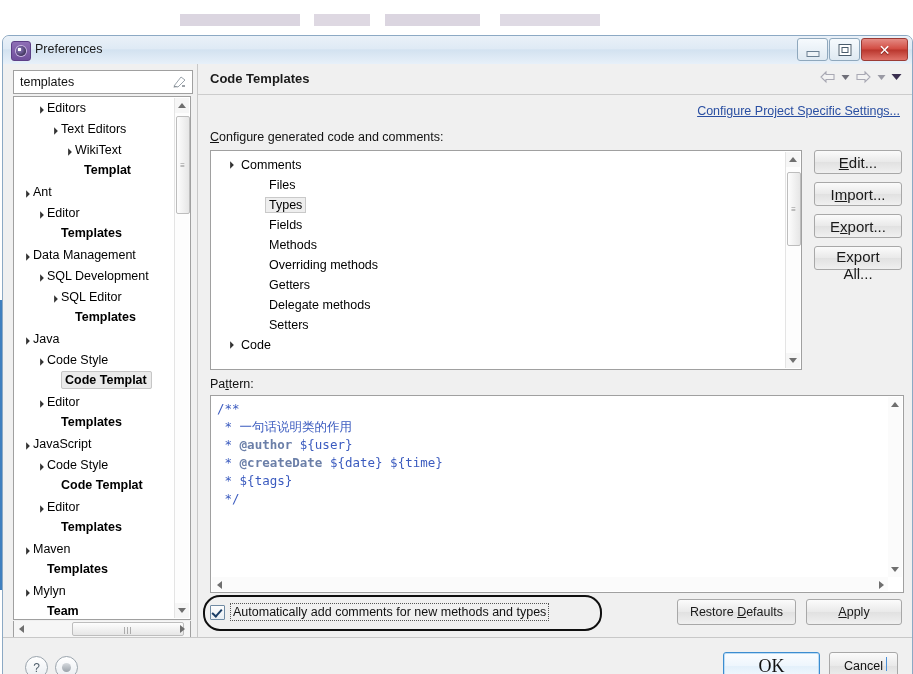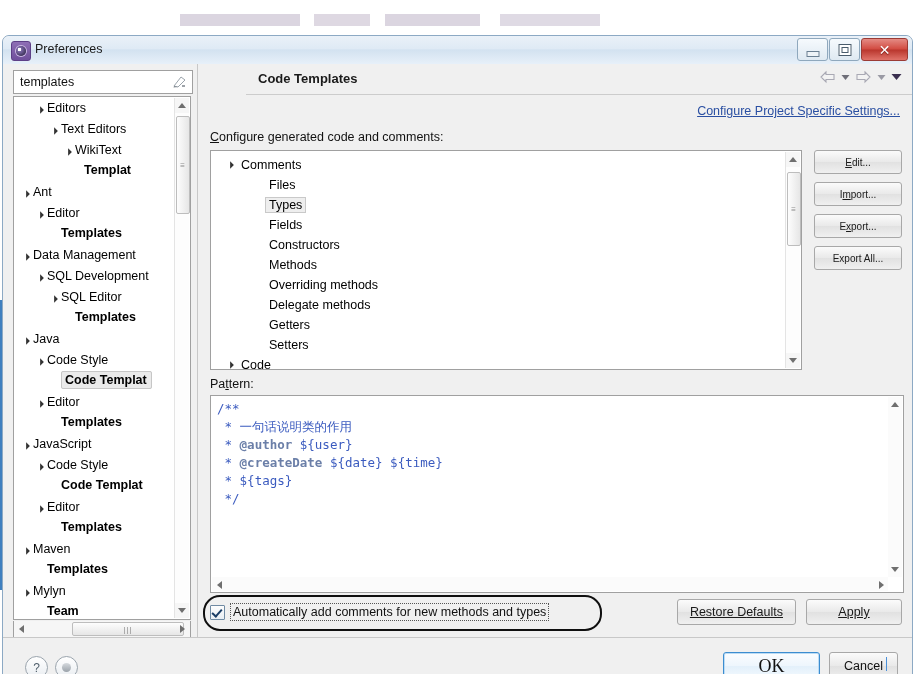--- a/index.html
+++ b/index.html
@@ -72,36 +72,36 @@
   .ar.u{border-bottom:5px solid #6f6f6f;} .ar.d{border-top:5px solid #6f6f6f;}
   .hsb{position:absolute;left:0;bottom:0;width:176px;height:16px;border:1px solid #a0a0a0;border-top:0;background:#f6f6f6;}
   .hsb .lf,.hsb .rt{position:absolute;top:0;width:15px;height:14px;}
   .hsb .lf{left:0;} .hsb .rt{right:0;}
   .harr{width:0;height:0;margin:4px auto;border-top:4px solid transparent;border-bottom:4px solid transparent;}
   .harr.l{border-right:5px solid #6f6f6f;} .harr.r{border-left:5px solid #6f6f6f;}
   .hsb .th{position:absolute;left:58px;top:1px;width:110px;height:12px;background:linear-gradient(180deg,#fdfdfd,#e6e6e6);border:1px solid #bdbdbd;border-radius:2px;}
   .grip{position:absolute;left:50%;top:50%;transform:translate(-50%,-50%);color:#8c8c8c;font-size:8px;letter-spacing:1px;}
 
   
-  .rightpane{position:absolute;left:194px;top:0;right:0;bottom:58px;background:#f0f0f0;border-left:1px solid #c8c8c8;padding-left:48px;}
+  .rightpane{position:absolute;left:194px;top:0;right:0;bottom:58px;background:#f0f0f0;border-left:1px solid #c8c8c8;}
   .pagehead{position:relative;height:30px;border-bottom:1px solid #cccccc;background:#f0f0f0;}
   .pagetitle{position:absolute;left:12px;top:7px;font-size:13px;font-weight:bold;color:#1a1a1a;}
   .navs{position:absolute;right:10px;top:6px;display:flex;align-items:center;gap:5px;}
   .lnk{position:absolute;right:12px;top:40px;font-size:12.5px;color:#2a4fa2;text-decoration:underline;cursor:pointer;}
   .cfglabel{position:absolute;left:12px;top:66px;font-size:12.5px;color:#111;}
   .u1{text-decoration:underline;}
 
   .treebox{position:absolute;left:12px;top:86px;width:590px;height:218px;border:1px solid #a0a0a0;background:#fff;overflow:hidden;}
   .trow2{height:20px;line-height:20px;font-size:12.5px;white-space:nowrap;}
   .trow2 .arw{display:inline-block;width:14px;color:#2c2c2c;font-size:8px;vertical-align:2px;text-align:center;}
   .trow2 .lbl{padding:1px 4px;}
   .trow2.sel .lbl{background:#eeeeee;border:1px solid #c9c9c9;border-radius:0;padding:0 3px;}
 
   .sidebtns{position:absolute;left:616px;top:86px;width:88px;}
-  .btn{display:block;width:88px;height:24px;margin-bottom:8px;font-size:10px;
+  .btn{display:block;width:88px;height:24px;margin-bottom:8px;font-size:15px;
     border:1px solid #a8a8a8;border-radius:3px;color:#1a1a1a;
     background:linear-gradient(180deg,#fbfbfb,#e9e9e9 50%,#e1e1e1 51%,#f0f0f0);
     font-family:"Liberation Sans",sans-serif;cursor:pointer;}
 
   .patlabel{position:absolute;left:12px;top:313px;font-size:12.5px;color:#111;}
   .patbox{position:absolute;left:12px;top:331px;width:692px;height:196px;border:1px solid #a0a0a0;background:#fff;overflow:hidden;}
   .code{position:absolute;left:6px;top:4px;font-family:"DejaVu Sans Mono","Liberation Mono",monospace;font-size:12.5px;line-height:18px;color:#3b5bbf;white-space:pre;}
   .code .tag{color:#6b7fa8;font-weight:bold;}
   .code .cn{font-family:"DejaVu Sans",sans-serif;}
   .pvsb{position:absolute;right:1px;top:1px;width:14px;bottom:15px;background:#fbfbfb;}
@@ -109,21 +109,21 @@
 
   .chkwrap{position:absolute;left:12px;top:539px;display:flex;align-items:center;gap:5px;}
   .chk{width:13px;height:13px;border:1px solid #6f8aa3;background:linear-gradient(180deg,#fdfdfd,#e8eef4);position:relative;border-radius:1px;}
   .chk::after{content:"";position:absolute;left:3px;top:1px;width:4px;height:8px;border:solid #1a3d66;border-width:0 2px 2px 0;transform:rotate(42deg);}
   .chklabel{font-size:12.5px;color:#111;border:1px dotted #555;padding:1px 2px;}
   .annot{position:absolute;left:5px;top:531px;width:395px;height:32px;border:2.5px solid #0f0f0f;border-radius:17px;pointer-events:none;}
 
   .botbtns{position:absolute;right:10px;top:535px;display:flex;gap:10px;}
   .bbtn{height:26px;padding:0 12px;font-size:12.5px;border:1px solid #a8a8a8;border-radius:3px;color:#1a1a1a;
     background:linear-gradient(180deg,#fbfbfb,#e9e9e9 50%,#e1e1e1 51%,#f0f0f0);
-    font-family:"Liberation Sans",sans-serif;cursor:pointer;text-decoration:underline;}
+    font-family:"Liberation Sans",sans-serif;cursor:pointer;}
 
   
   .footer{position:absolute;left:0;right:0;bottom:0;height:58px;border-top:1px solid #c8c8c8;background:#f0f0f0;}
   .circ{position:absolute;top:18px;width:21px;height:21px;border-radius:50%;border:1px solid #9aa4ad;
     background:linear-gradient(180deg,#ffffff,#e9edf1);display:flex;align-items:center;justify-content:center;
     font-size:12px;color:#51606d;}
   .circ.help{left:22px;} .circ.dot{left:52px;}
   .circ.dot::after{content:"";width:9px;height:9px;border-radius:50%;background:linear-gradient(180deg,#d6dade,#9aa2aa);}
   .okcancel{position:absolute;right:14px;top:14px;display:flex;gap:9px;}
   .ok{width:97px;height:28px;border-radius:3px;border:1px solid #3c8dd0;
@@ -256,25 +256,24 @@
       <div class="cfglabel">
         <span class="u1">C</span><span id="cfg-rest">onfigure generated code and comments:</span>
       </div>
 
       <div class="treebox">
         <div id="main-tree" style="padding:4px 0 0 6px;">
             <div class="trow2" style="padding-left: 6px;"><span class="arw" style="display: inline-block; width: 14px; transform: rotate(-45deg); font-size: 7px; color: rgb(51, 51, 51);">◢</span><span class="lbl">Comments</span></div>
             <div class="trow2" style="padding-left: 34px;"><span class="arw" style="visibility: hidden;"></span><span class="lbl">Files</span></div>
             <div class="trow2 sel" style="padding-left: 34px;"><span class="arw" style="visibility: hidden;"></span><span class="lbl">Types</span></div>
             <div class="trow2" style="padding-left: 34px;"><span class="arw" style="visibility: hidden;"></span><span class="lbl">Fields</span></div>
-            <div class="trow2" style="padding-left: 34px;"><span class="arw" style="visibility: hidden;"></span><span class="lbl">Constructors</span></div>
             <div class="trow2" style="padding-left: 34px;"><span class="arw" style="visibility: hidden;"></span><span class="lbl">Methods</span></div>
             <div class="trow2" style="padding-left: 34px;"><span class="arw" style="visibility: hidden;"></span><span class="lbl">Overriding methods</span></div>
+            <div class="trow2" style="padding-left: 34px;"><span class="arw" style="visibility: hidden;"></span><span class="lbl">Getters</span></div>
             <div class="trow2" style="padding-left: 34px;"><span class="arw" style="visibility: hidden;"></span><span class="lbl">Delegate methods</span></div>
-            <div class="trow2" style="padding-left: 34px;"><span class="arw" style="visibility: hidden;"></span><span class="lbl">Getters</span></div>
             <div class="trow2" style="padding-left: 34px;"><span class="arw" style="visibility: hidden;"></span><span class="lbl">Setters</span></div>
             <div class="trow2" style="padding-left: 6px;"><span class="arw" style="display: inline-block; width: 14px; transform: rotate(-45deg); font-size: 7px; color: rgb(51, 51, 51);">◢</span><span class="lbl">Code</span></div>
           </div>
         <div class="vsb">
           <div class="up">
               <div class="ar u"></div>
             </div>
           <div class="th" style="top:20px;height:72px;">
             <div class="grip">≡</div>
           </div>

